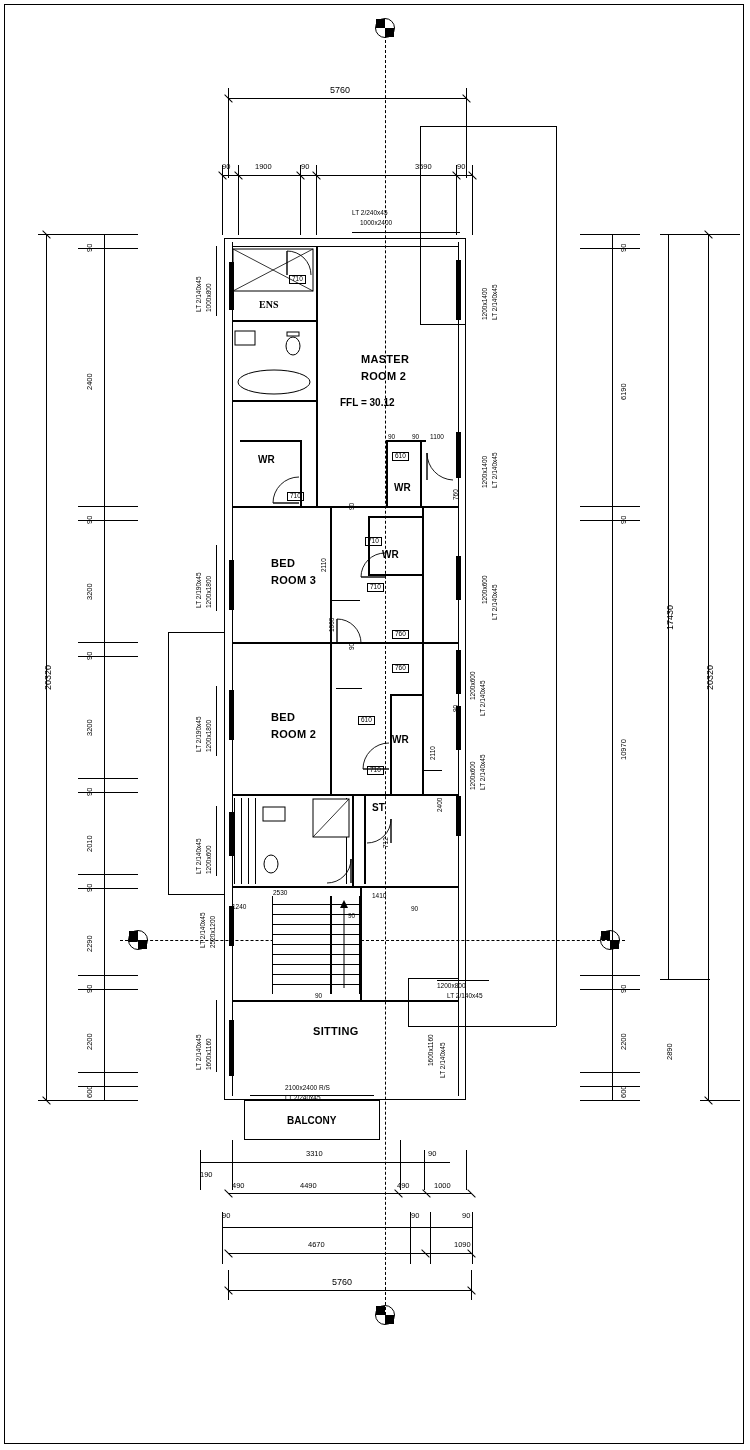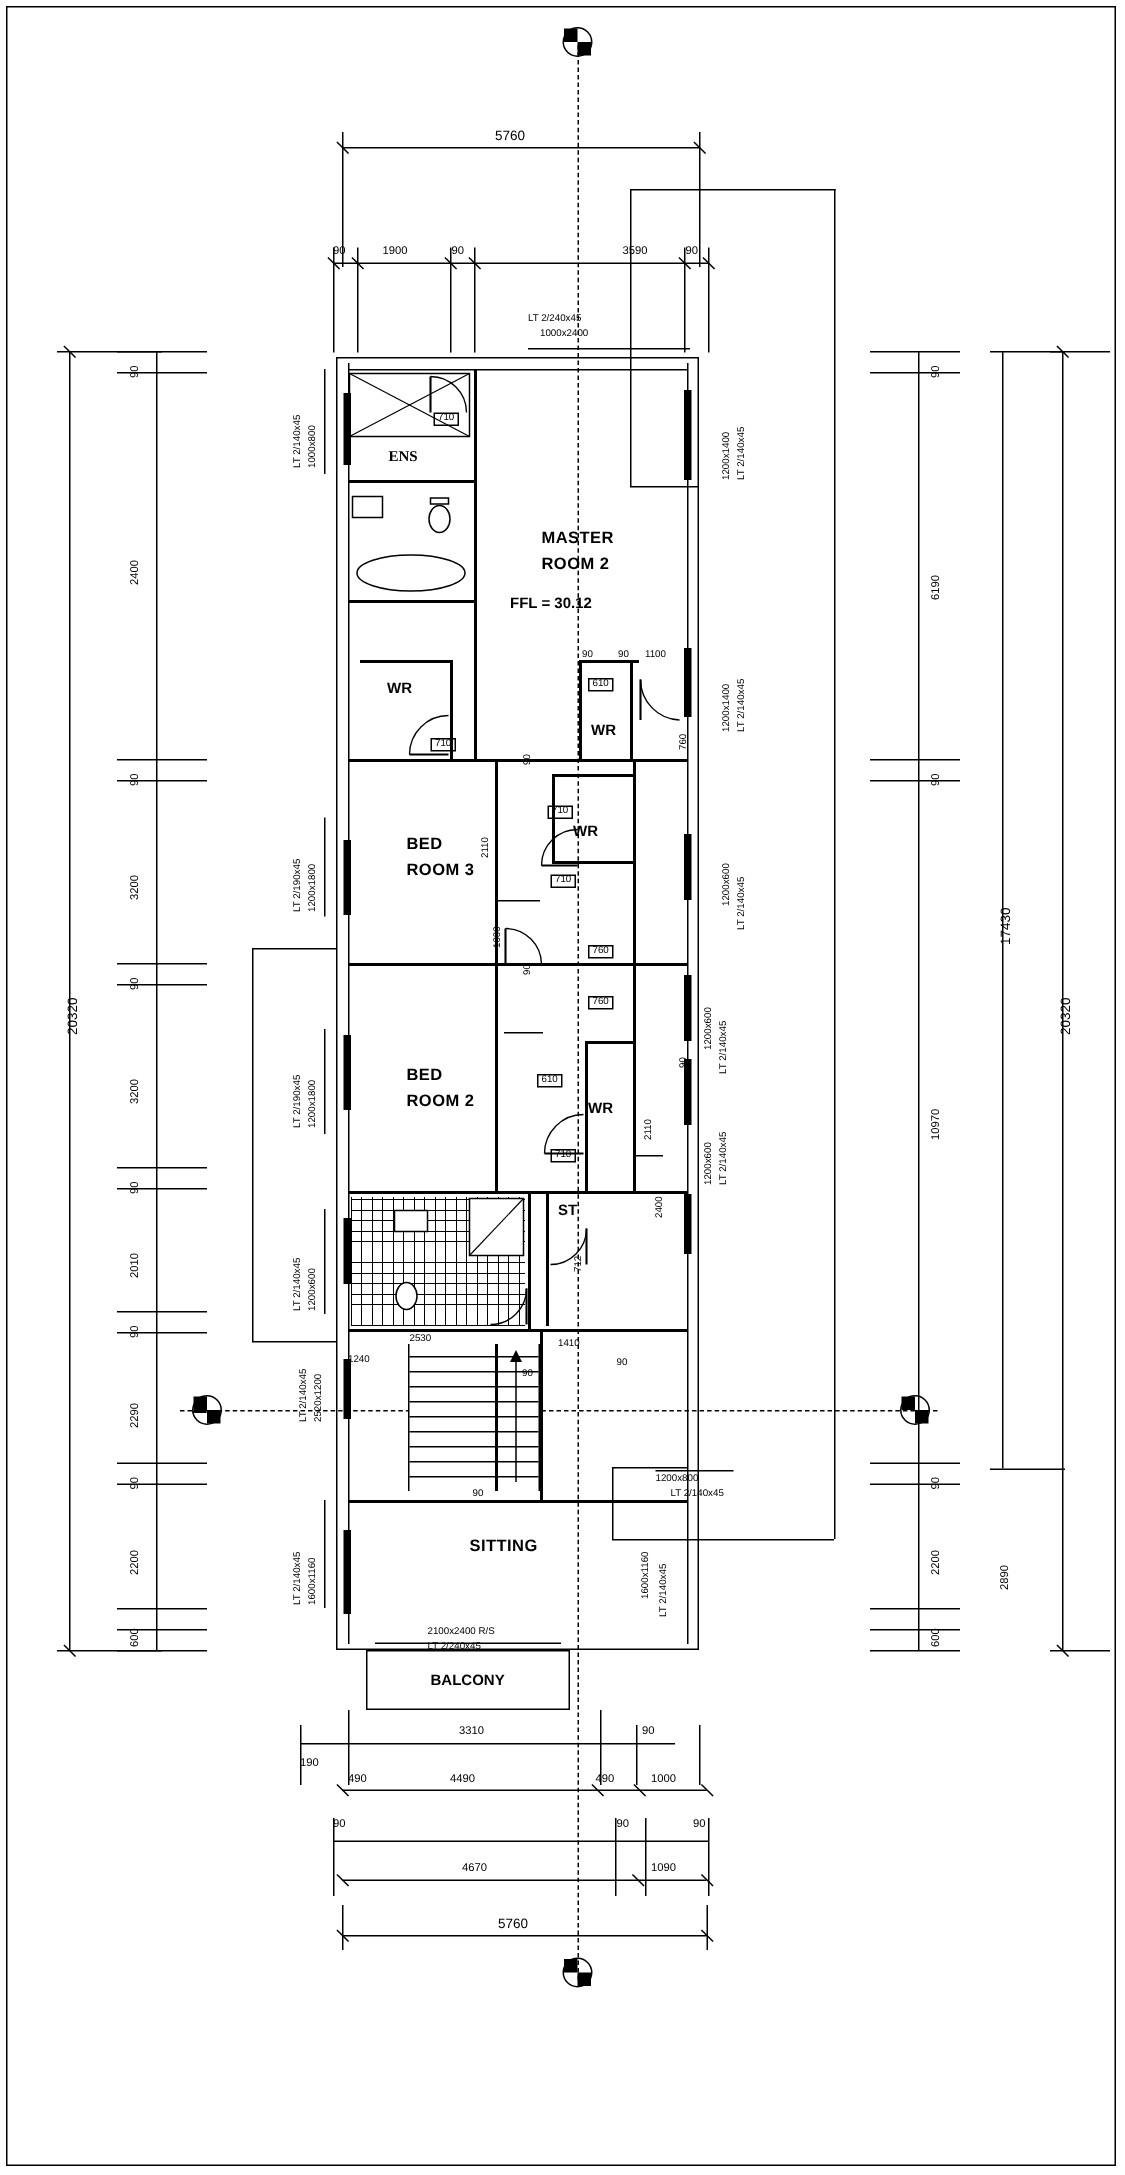--- a/index.html
+++ b/index.html
@@ -418,21 +418,21 @@
   <div class="ln v" style="left:472px;top:1212px;height:52px;"></div>
   <div class="lbl sm" style="left:222px;top:1212px;">90</div>
   <div class="lbl sm" style="left:411px;top:1212px;">90</div>
   <div class="lbl sm" style="left:462px;top:1212px;">90</div>
 
   <div class="ln h" style="left:228px;top:1253px;width:243px;"></div>
   <div class="tick" style="left:223px;top:1253px;"></div>
   <div class="tick" style="left:420px;top:1253px;"></div>
   <div class="tick" style="left:466px;top:1253px;"></div>
   <div class="lbl sm" style="left:308px;top:1241px;">4670</div>
-  <div class="lbl sm" style="left:434px;top:1241px;">1090</div>
+  <div class="lbl sm" style="left:454px;top:1241px;">1090</div>
 
   <div class="ln h" style="left:228px;top:1290px;width:243px;"></div>
   <div class="ln v" style="left:228px;top:1270px;height:30px;"></div>
   <div class="ln v" style="left:471px;top:1270px;height:30px;"></div>
   <div class="tick" style="left:223px;top:1290px;"></div>
   <div class="tick" style="left:466px;top:1290px;"></div>
   <div class="lbl" style="left:332px;top:1278px;">5760</div>
 
   <div class="ln h" style="left:437px;top:980px;width:52px;"></div>
 </div>

